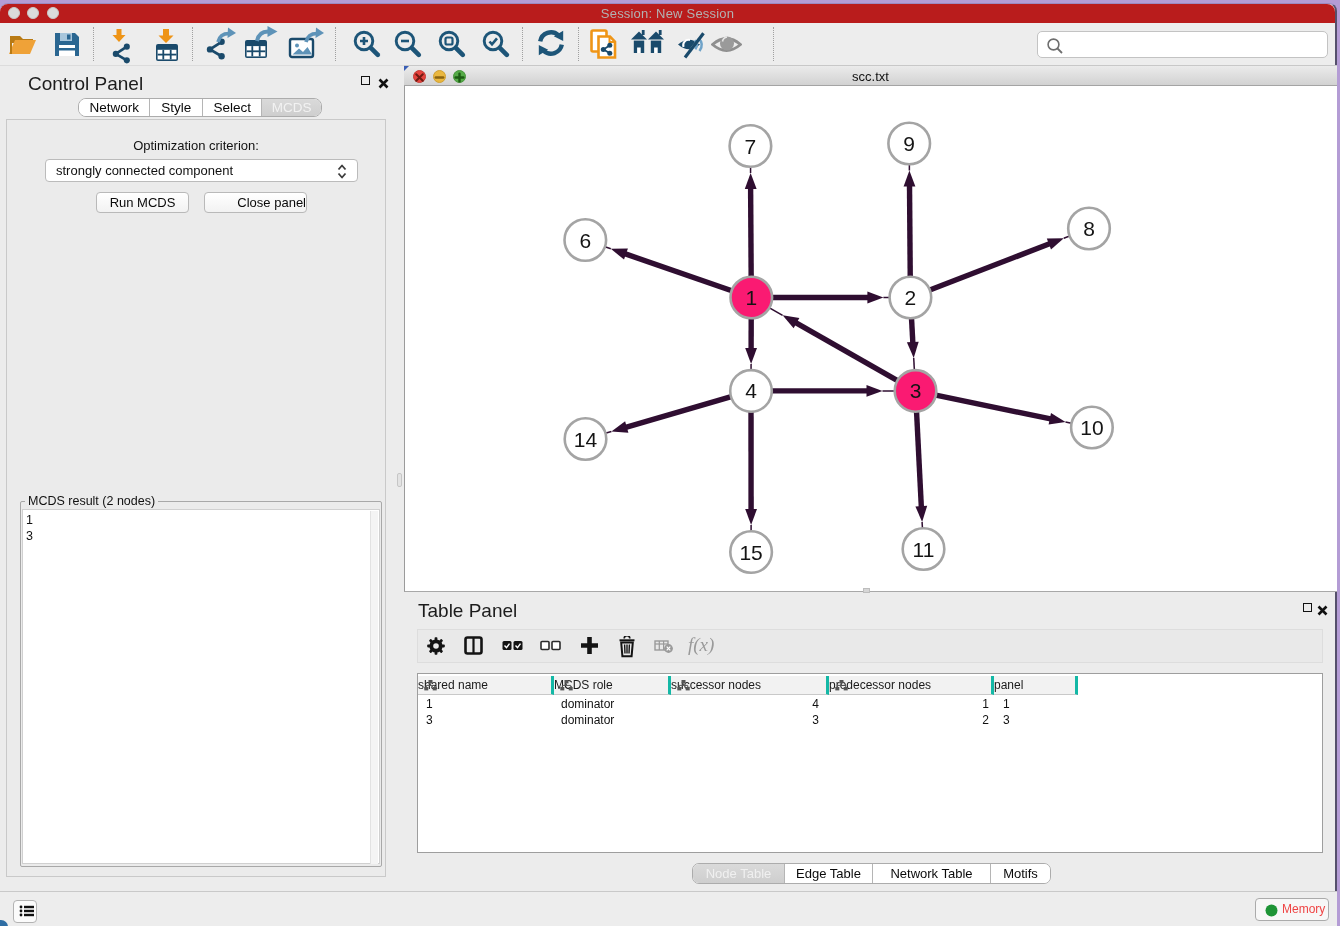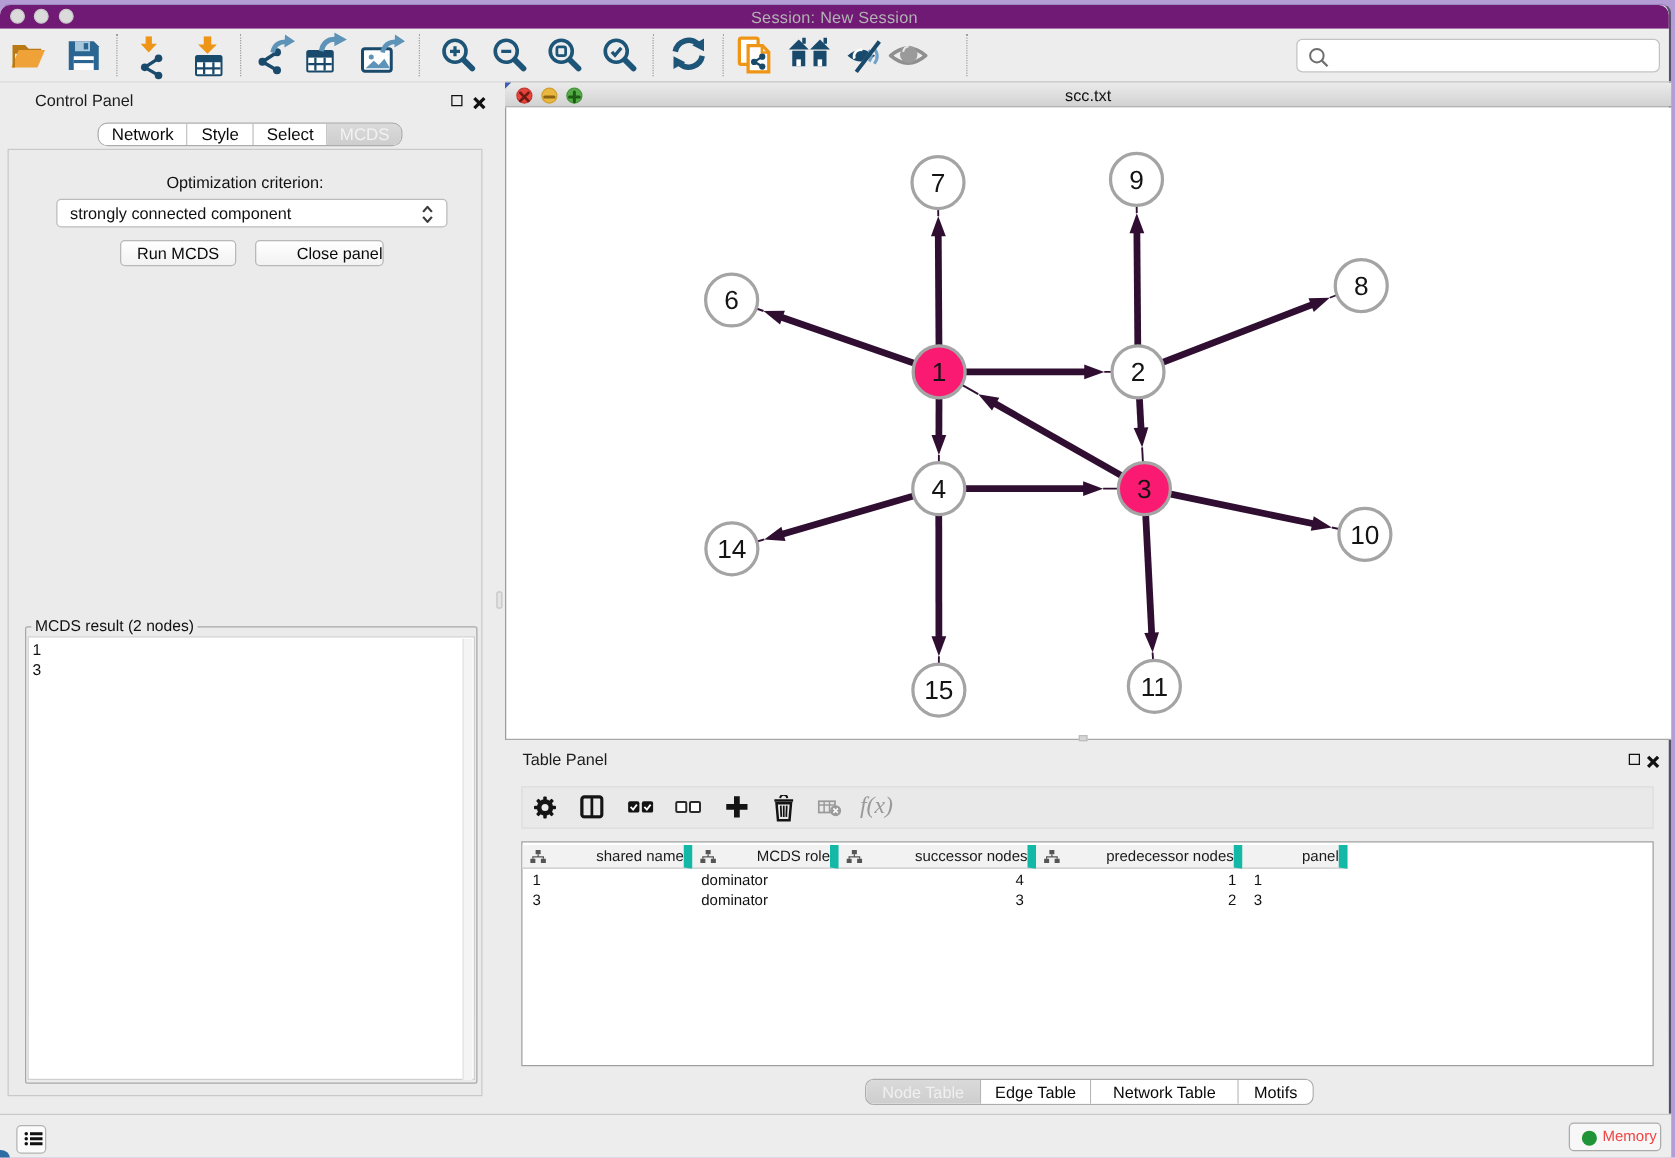--- a/index.html
+++ b/index.html
@@ -1,29 +1,29 @@
 <!DOCTYPE html>
 <html><head>
 <meta charset="utf-8">
 <style>
 * { margin:0; padding:0; box-sizing:border-box; }
 html,body { width:1340px; height:926px; overflow:hidden; }
 body { background:#b49cd5; font-family:"Liberation Sans", sans-serif; position:relative; }
 .abs { position:absolute; }
 
 #win { left:0; top:3px; width:1337px; height:923px; background:#ececec; border-top-right-radius:8px; border-top-left-radius:8px; border-right:2px solid #55506b; border-top:1px solid #9c89c0; }
-#titlebar { left:0; top:0; width:100%; height:19px; background:#701a75; border-top-right-radius:8px; border-top-left-radius:8px; }
+#titlebar { left:0; top:0; width:100%; height:19px; background:#b91c1c; border-top-right-radius:8px; border-top-left-radius:8px; }
 .tl { width:12px; height:12px; border-radius:50%; background:#dbdbdb; border:1px solid #c9c9c9; top:3px; }
 #wtitle { width:100%; text-align:center; top:2px; font-size:13px; color:#b2b2b2; letter-spacing:0.2px; }
 
 #toolbar { left:0; top:19px; width:100%; height:43px; background:#ededed; border-bottom:1px solid #dcdcdc; }
 .sep { width:1px; height:34px; top:4px; border-left:1px dotted #a0a0a0; }
 #searchbox { left:1037px; top:8px; width:291px; height:27px; background:#fff; border:1.5px solid #c3c3c3; border-radius:5px; }
 
-.paneltitle { font-size:13px; color:#1c1c1c; }
+.paneltitle { font-size:19px; color:#1c1c1c; }
 .floatico { width:9px; height:9px; border:1.5px solid #111; }
 
 #cp { left:0; top:62px; width:392px; height:829px; }
 .tabbar { height:19px; display:flex; border:1px solid #acacac; border-radius:8px; overflow:hidden; background:#fff; }
 .tab { font-size:13.5px; color:#0a0a0a; text-align:center; line-height:17px; border-right:1px solid #b5b5b5; background:#fff; }
 .tab:last-child { border-right:none; }
 .tabsel { background:linear-gradient(#dadada,#cecece); color:#f2f2f2; }
 #cpbox { left:6px; top:53px; width:380px; height:758px; border:1px solid #c9c9c9; background:#ebebeb; }
 .btn { background:linear-gradient(#ffffff,#f2f2f2); border:1px solid #b9b9b9; border-radius:4px; font-size:13px; color:#0a0a0a; text-align:center; }
 #mcdsfs { left:13px; top:381px; width:362px; height:366px; border:1px solid #a8a8a8; border-radius:2px; }
@@ -33,21 +33,21 @@
 
 #nw { left:404px; top:61px; width:933px; height:526px; }
 #nwtitle { left:0; top:0; width:100%; height:21px; background:linear-gradient(#ebebeb,#d2d2d2); border-bottom:1px solid #a4a4a4; border-top:1px solid #c8c8c8;}
 .nwtl { width:13px; height:13px; border-radius:50%; top:4px; }
 #nwname { width:100%; text-align:center; top:3px; font-size:13px; color:#111; }
 #canvas { left:0; top:21px; width:933px; height:506px; background:#fff; border-left:1px solid #9b9b9b; border-bottom:1px solid #a8a8a8; }
 
 #tp { left:404px; top:587px; width:933px; height:300px; }
 #tptoolbar { left:13px; top:38px; width:906px; height:34px; background:#e9e9e9; border:1px solid #dddddd; }
 #tptable { left:13px; top:82px; width:906px; height:180px; background:#fff; border:1px solid #9e9e9e; }
-.th { top:2px; height:19px; background:#f2f2f2; border-right:7px solid #14b8a6; border-bottom:1px solid #c9c9c9; font-size:12px; color:#1a1a1a; text-align:right; line-height:19px; }
+.th { top:2px; height:19px; background:#f2f2f2; border-right:3px solid #14b8a6; border-bottom:1px solid #c9c9c9; font-size:12px; color:#1a1a1a; text-align:left; line-height:19px; }
 .td { font-size:12px; color:#111; line-height:16px; }
 
 #btabs { left:288px; top:272px; height:21px; display:flex; border:1px solid #acacac; border-radius:7px; overflow:hidden; background:#fff; }
 .btab { font-size:13px; color:#0a0a0a; text-align:center; line-height:19px; border-right:1px solid #b5b5b5; background:#fff; }
 .btab:last-child { border-right:none; }
 
 
 .btab.tabsel { background:linear-gradient(#dadada,#cecece); color:#f0f0f0; }
 #statusbar { left:0; top:887px; width:1337px; height:35px; background:#ededed; border-top:1px solid #c9c9c9; }
 #memorybtn { left:1255px; top:6px; width:74px; height:23px; background:#f7f7f7; border:1px solid #ababab; font-size:12px; color:#ef4444; }

